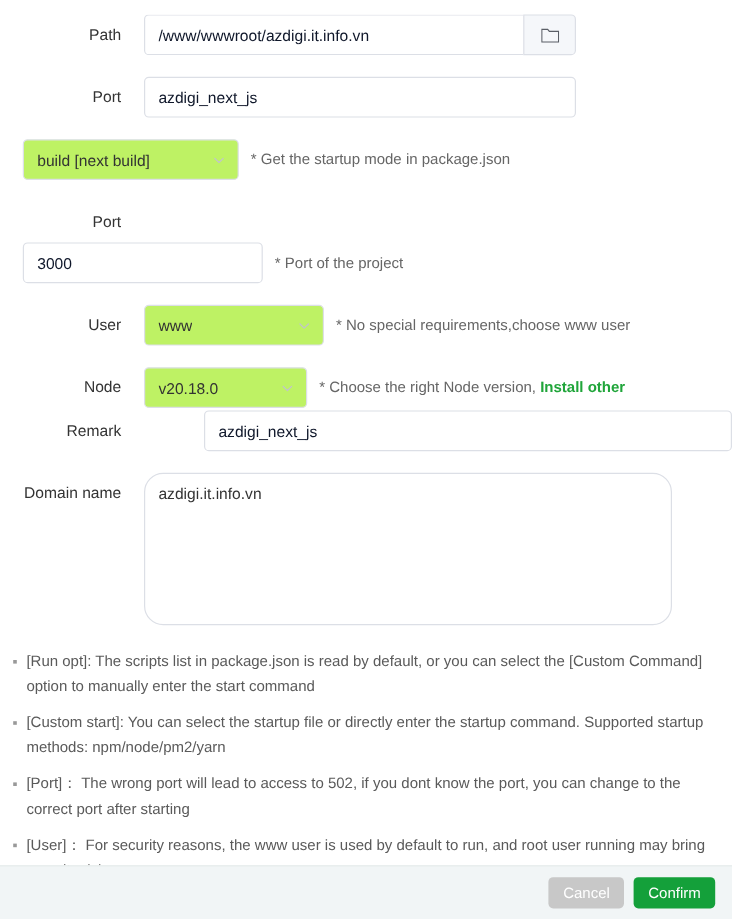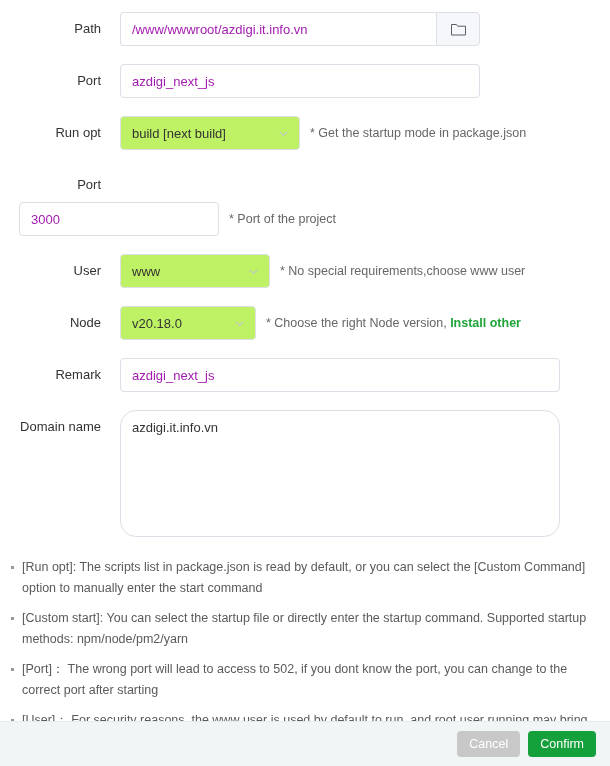--- a/index.html
+++ b/index.html
@@ -44,21 +44,21 @@
     display: flex;
     align-items: center;
   }
 
   .text-input {
     box-sizing: border-box;
     height: 34px;
     border: 1px solid #dcdfe6;
     border-radius: 4px;
     background: #ffffff;
-    color: #a21caf;
+    color: #0f172a;
     font-family: "Liberation Sans", sans-serif;
     font-size: 13px;
     padding: 0 11px;
     outline: none;
     line-height: 32px;
   }
 
   .input-path { width: 316px; border-top-right-radius: 0; border-bottom-right-radius: 0; border-right: none; }
   .input-name { width: 360px; }
   .input-port { width: 200px; }
@@ -214,21 +214,20 @@
   </div>
 
   <div class="field-row" style="margin-top:18px;">
     <div class="field-label">Port</div>
     <div class="field-control">
       <input class="text-input input-name" type="text" value="azdigi_next_js" style="">
     </div>
   </div>
 
   <div class="field-row" style="margin-top:18px;">
-    <div class="field-label">Run opt</div>
     <div class="field-control">
       <div class="select-box select-runopt">
         <span class="select-value">build [next build]</span>
         <svg class="chevron" viewBox="0 0 14 14">
           <path d="M3.2 5.4 L7 9.1 L10.8 5.4" fill="none" stroke="#c0c4cc" stroke-width="1.1" stroke-linecap="round" stroke-linejoin="round"></path>
         </svg>
       </div>
       <div class="hint">
         <span>* Get the startup mode in package.json</span>
       </div>
@@ -268,21 +267,21 @@
         <svg class="chevron" viewBox="0 0 14 14">
           <path d="M3.2 5.4 L7 9.1 L10.8 5.4" fill="none" stroke="#c0c4cc" stroke-width="1.1" stroke-linecap="round" stroke-linejoin="round"></path>
         </svg>
       </div>
       <div class="hint">
         <span>* Choose the right Node version, </span><span class="link">Install other</span>
       </div>
     </div>
   </div>
 
-  <div class="field-row" style="margin-top:18px;">
+  <div class="field-row" style="margin-top:2px;justify-content:space-between;">
     <div class="field-label">Remark</div>
     <div class="field-control">
       <input class="text-input input-remark" type="text" value="azdigi_next_js" style="">
     </div>
   </div>
 
   <div class="field-row" style="margin-top:18px;">
     <div class="field-label">Domain name</div>
     <div class="field-control">
       <textarea class="textarea-domain" style="">azdigi.it.info.vn</textarea>

